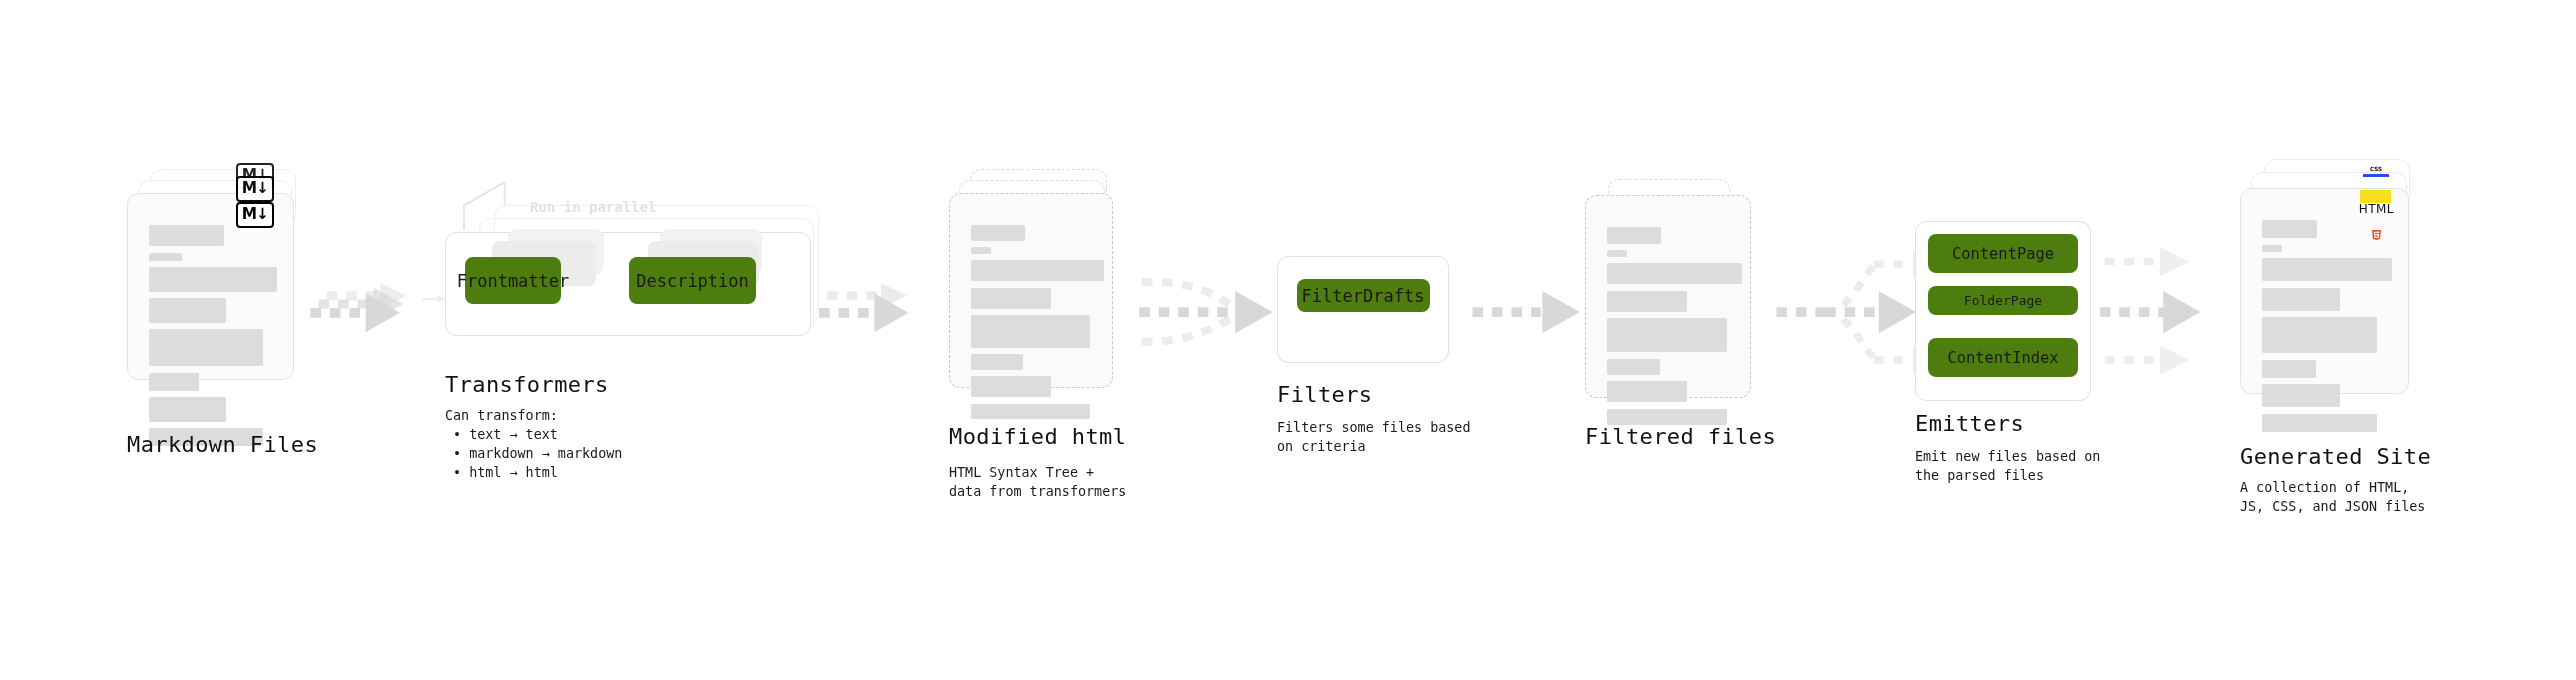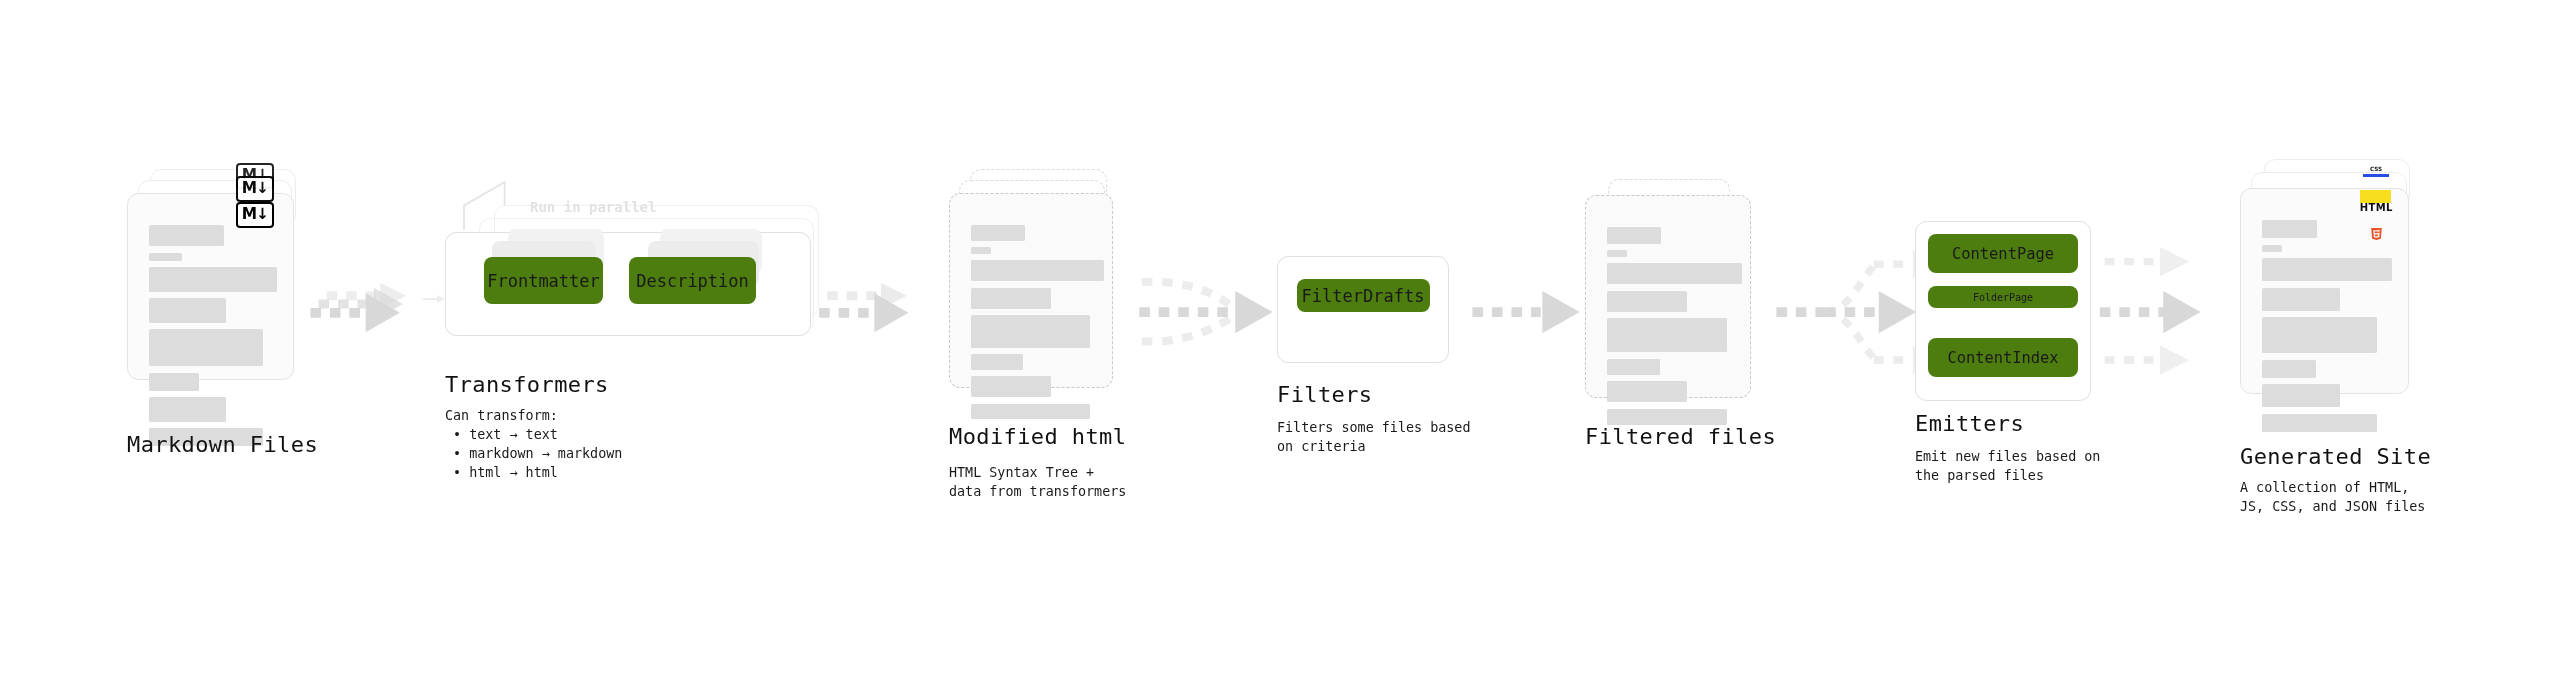--- a/index.html
+++ b/index.html
@@ -42,21 +42,21 @@
     font-weight:bold;font-size:15.4px;line-height:1;color:#000;
     letter-spacing:-0.8px;
   }
   .badge-html5{
     position:absolute;
     width:32.5px;height:37px;
     display:flex;flex-direction:column;align-items:center;
   }
   .badge-html5 .h5text{
     font-family:"DejaVu Sans","Liberation Sans",sans-serif;
-    font-size:10px;font-weight:bold;letter-spacing:0.4px;color:#111;
+    font-size:12px;font-weight:normal;letter-spacing:0.4px;color:#111;
     line-height:1;margin-bottom:15px;
   }
   .badge-js{
     position:absolute;width:31px;height:13px;background:#f7df1e;border-radius:0.8px;
   }
   .badge-css{
     position:absolute;width:28px;height:10.6px;
     display:flex;flex-direction:column;align-items:center;justify-content:flex-start;
   }
   .badge-css .csstext{
@@ -222,21 +222,21 @@
   </div>
   <div class="title" style="left:127px;top:432px;">Markdown Files</div>
 
   <div class="node" style="left:445px;top:195px;">
     <div class="groupbox ghost" style="left:49px;top:9.8px;width:325px;height:112px;"></div>
     <div class="groupbox ghost" style="left:34px;top:23px;width:335px;height:114px;"></div>
     <div class="groupbox" style="left:0px;top:37px;width:366px;height:104px;"></div>
 
     <div class="chip ghost2" style="left:63px;top:34px;width:96px;height:45px;"></div>
     <div class="chip ghost" style="left:47px;top:46px;width:104px;height:45px;"></div>
-    <div class="chip" style="left:39px;top:62px;width:119px;height:47px;text-align:center;">
+    <div class="chip" style="left:20px;top:62px;width:96px;height:47px;text-align:center;">
       <span>Frontmatter</span>
     </div>
 
     <div class="chip ghost2" style="left:215px;top:34px;width:102px;height:45px;"></div>
     <div class="chip ghost" style="left:203px;top:46px;width:111px;height:45px;"></div>
     <div class="chip" style="left:184px;top:62px;width:127px;height:47px;">
       <span>Description</span>
     </div>
   </div>
   <div class="softlabel" style="left:530px;top:199px;font-weight:bold;">Run in parallel</div>
@@ -291,21 +291,21 @@
       </div>
     </div>
   </div>
   <div class="title" style="left:1585px;top:424px;">Filtered files</div>
 
   <div class="node" style="left:1915px;top:221px;">
     <div class="groupbox" style="left:0px;top:0px;width:176px;height:180px;"></div>
     <div class="chip" style="left:13px;top:13px;width:150px;height:39px;font-size:15.4px;">
       <span>ContentPage</span>
     </div>
-    <div class="chip" style="left:13px;top:65px;width:150px;height:22px;font-size:10px;">
+    <div class="chip" style="left:13px;top:65px;width:150px;height:29px;font-size:13px;">
       <span>FolderPage</span>
     </div>
     <div class="chip" style="left:13px;top:117px;width:150px;height:39px;font-size:15.4px;">
       <span>ContentIndex</span>
     </div>
   </div>
   <div class="title" style="left:1915px;top:411px;">Emitters</div>
   <div class="caption" style="left:1915px;top:447px;">Emit new files based on
 the parsed files</div>
 

